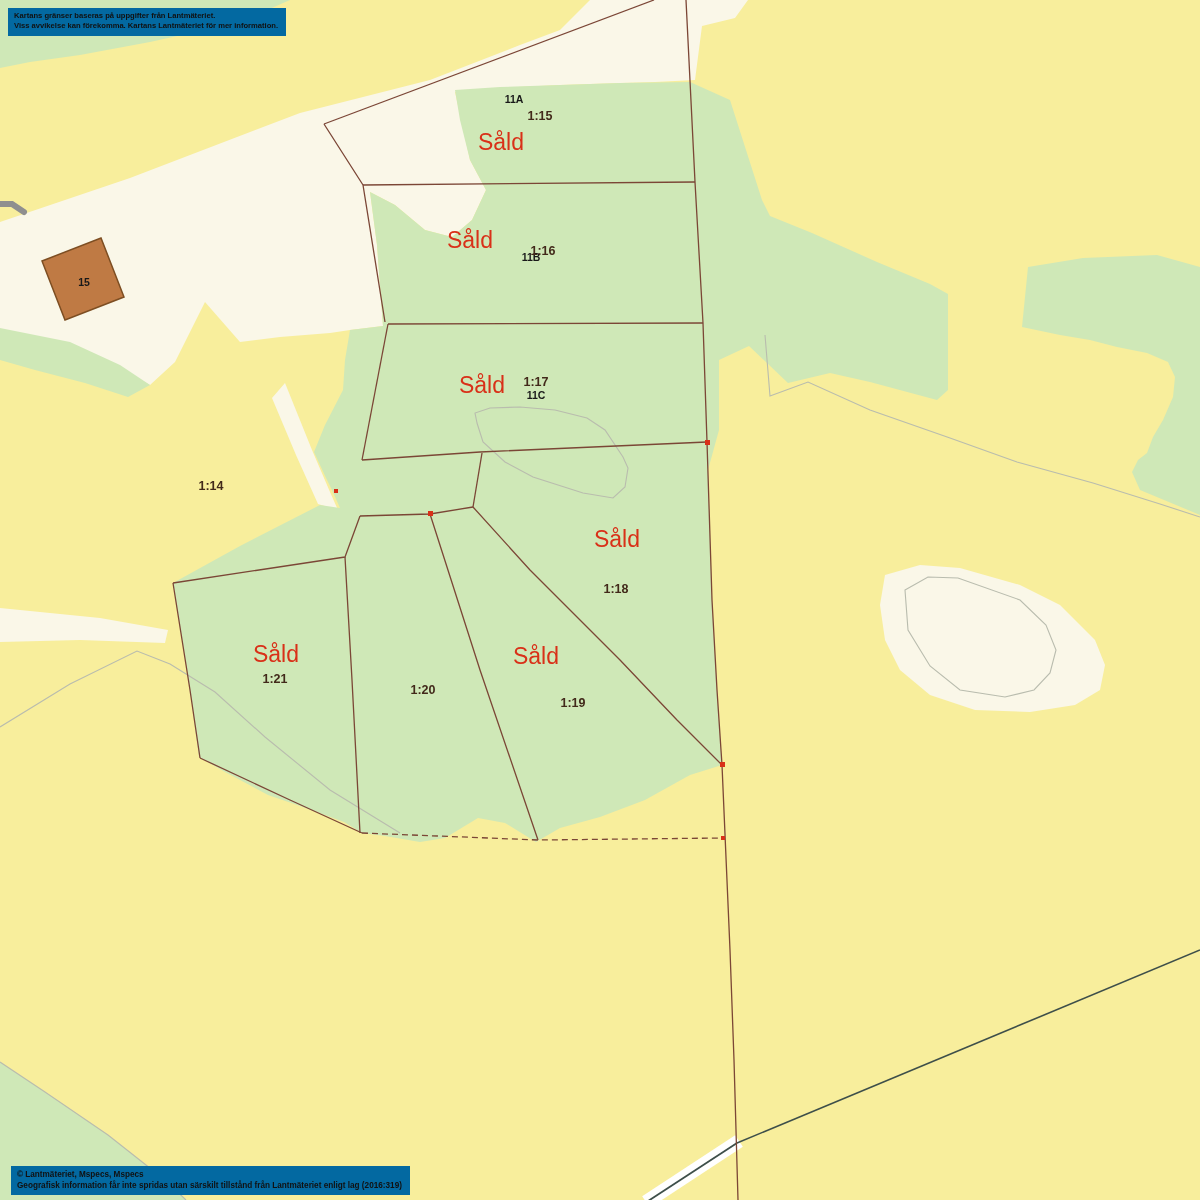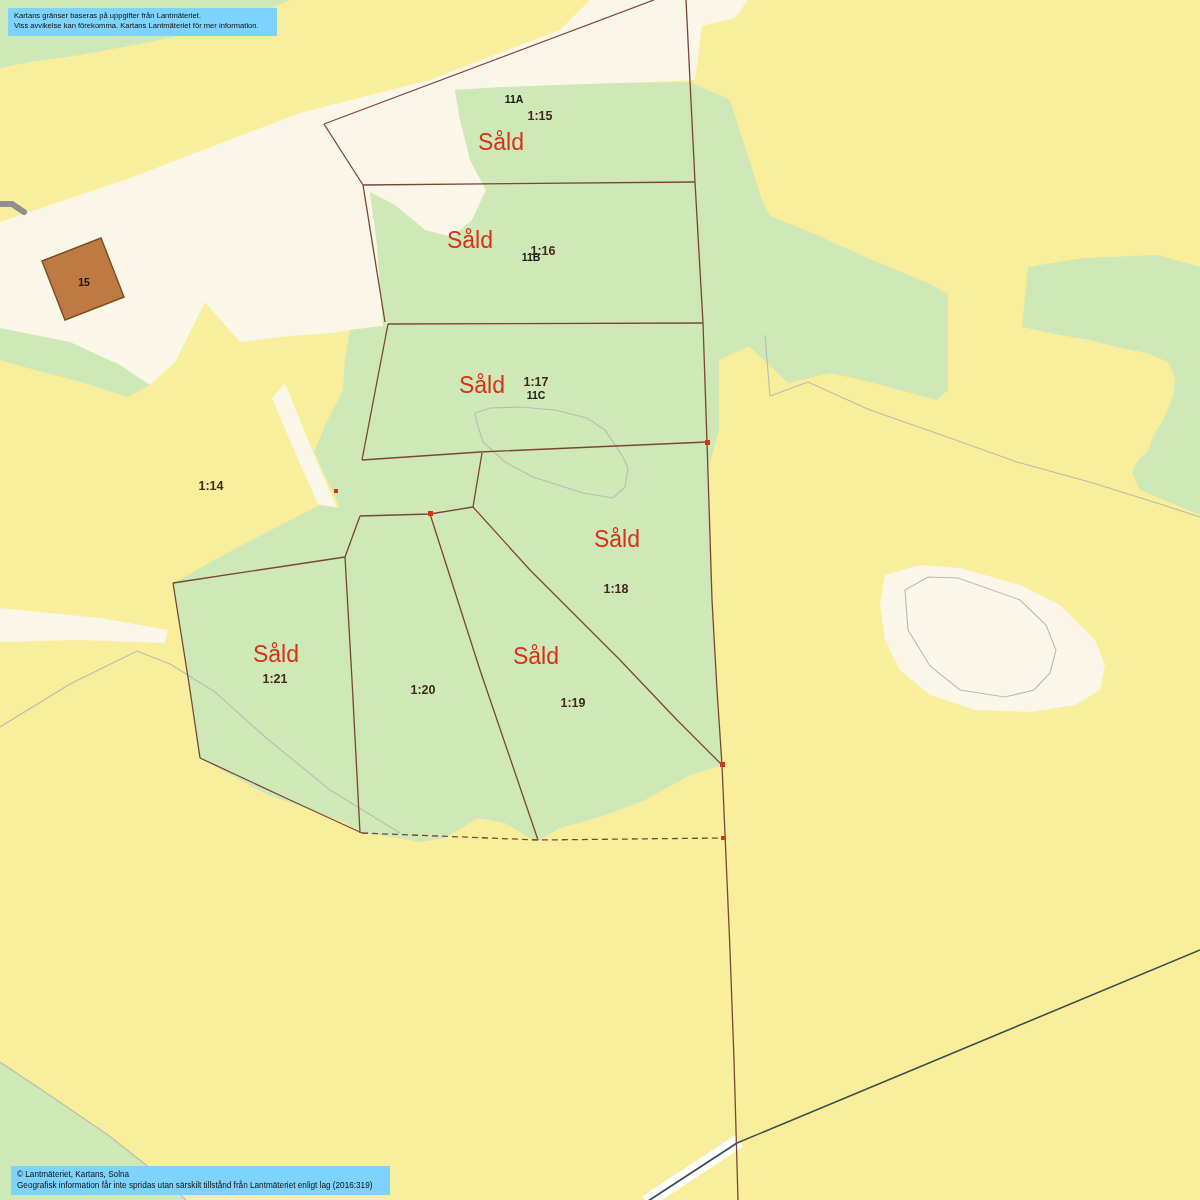--- a/index.html
+++ b/index.html
@@ -1,21 +1,21 @@
 <!DOCTYPE html>
 <html><head>
 <meta charset="utf-8">
 <style>
   html,body{margin:0;padding:0;background:#ffffff;}
   #stage{position:relative;width:1200px;height:1200px;overflow:hidden;
          font-family:"Liberation Sans",sans-serif;}
   #map-svg{position:absolute;left:0;top:0;}
-  .notice{position:absolute;background:#7dd3fc;color:#111;
-          font-family:"Liberation Sans",sans-serif;font-weight:normal;
-          padding:3px 18px 4px 6px;line-height:1.35;white-space:nowrap;}
+  .notice{position:absolute;background:#0369a1;color:#111;
+          font-family:"Liberation Sans",sans-serif;font-weight:bold;
+          padding:3px 8px 4px 6px;line-height:1.35;white-space:nowrap;}
   #top-notice{left:8px;top:8px;font-size:7.6px;}
   #bottom-notice{left:11px;top:1166px;font-size:8.2px;}
   .notice div{pointer-events:none;}
   
   text{font-family:"Liberation Sans",sans-serif;}
   .t-sold{font-size:23px;fill:#d93018;}
   .t-parcel{font-size:12.5px;fill:#42291a;font-weight:bold;}
   .t-house{font-size:10.5px;fill:#191919;font-weight:bold;}
   .t-mid{text-anchor:middle;}
 </style>
@@ -117,17 +117,17 @@
     <text class="t-parcel t-mid" x="573" y="707">1:19</text>
   </g>
 </svg>
 
   <div id="top-notice" class="notice">
     <div>Kartans gränser baseras på uppgifter från Lantmäteriet.</div>
     <div>Viss avvikelse kan förekomma. Kartans Lantmäteriet för mer information.</div>
   </div>
 
   <div id="bottom-notice" class="notice">
-    <div>© Lantmäteriet, Kartans, Solna</div>
+    <div>© Lantmäteriet, Mspecs, Mspecs</div>
     <div>Geografisk information får inte spridas utan särskilt tillstånd från Lantmäteriet enligt lag (2016:319)</div>
   </div>
 
 </div>
 
 </body></html>

